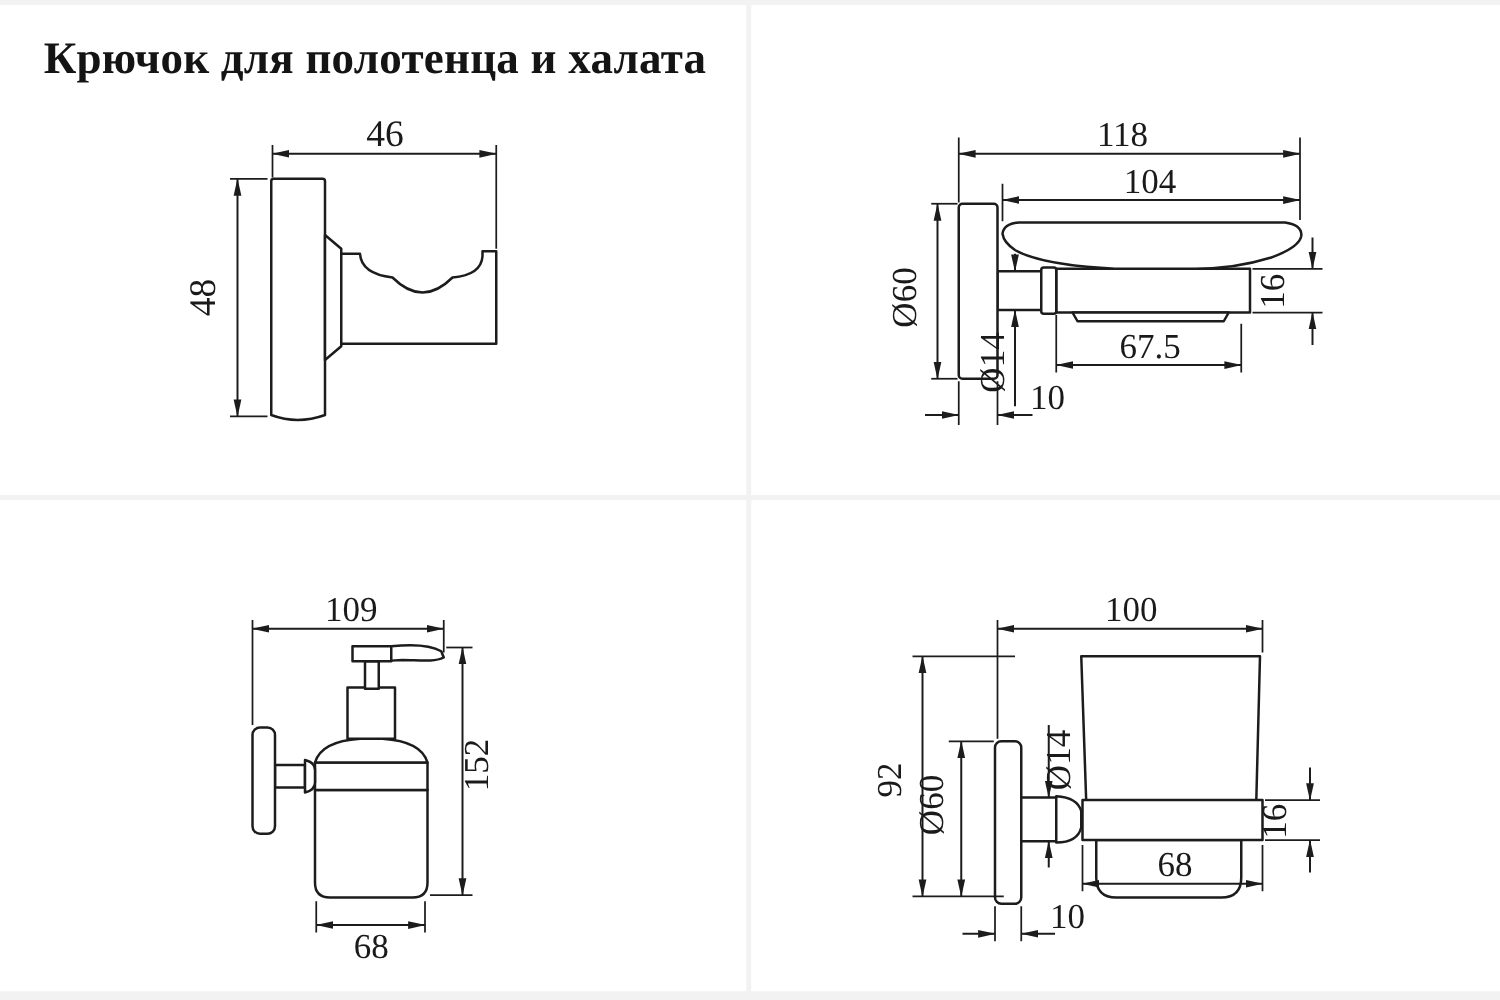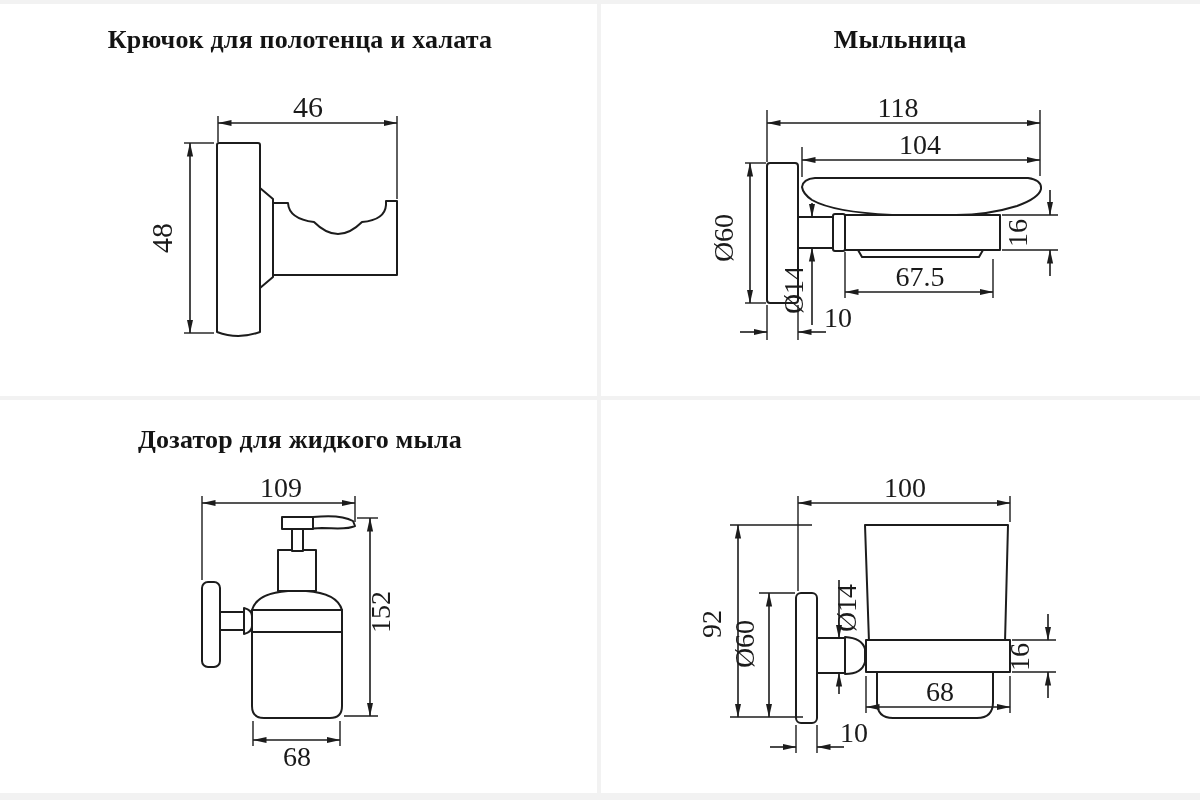--- a/index.html
+++ b/index.html
@@ -7,21 +7,21 @@
           font-family:"Liberation Serif",serif;color:#1a1a1a;}
   .edge{position:absolute;left:0;width:1200px;background:#f2f2f2;}
   .edge.top{top:0;height:4px;}
   .edge.bottom{top:793px;height:7px;}
   .divider-v{position:absolute;top:0;left:597px;width:4px;height:800px;background:#f2f2f2;}
   .divider-h{position:absolute;top:396px;left:0;width:1200px;height:4px;background:#f2f2f2;}
   .quad{position:absolute;width:600px;height:400px;}
   .quad.q1{left:0;top:0;}  .quad.q2{left:600px;top:0;}
   .quad.q3{left:0;top:400px;} .quad.q4{left:600px;top:400px;}
   .quad h2{position:absolute;top:25px;left:0;width:100%;margin:0;text-align:center;
-           font-size:26px;font-weight:bold;color:#141414;letter-spacing:0.2px;}
+           font-size:36px;font-weight:bold;color:#141414;letter-spacing:0.2px;}
   svg{position:absolute;left:0;top:0;}
   .shape{fill:#ffffff;stroke:#1c1c1c;stroke-width:2;stroke-linejoin:round;}
   .dimline{stroke:#1c1c1c;stroke-width:1.6;fill:none;}
   .extline{stroke:#1c1c1c;stroke-width:1.4;fill:none;}
   .dimtext{font-family:"Liberation Serif",serif;font-size:28px;fill:#1a1a1a;}
   .q1 .dimtext{font-size:30px;}
 </style>
 </head>
 <body>
 
@@ -53,21 +53,20 @@
       <g>
         <line class="extline" x1="184" y1="143" x2="214" y2="143"></line>
         <line class="extline" x1="184" y1="333" x2="214" y2="333"></line>
         <line class="dimline" x1="190" y1="143" x2="190" y2="333" marker-start="url(#arr)" marker-end="url(#arr)"></line>
         <text class="dimtext" transform="translate(172,238) rotate(-90)" text-anchor="middle">48</text>
       </g>
     </svg>
   </section>
 
   <section class="quad q2">
-    <h2>Мыльница</h2>
     <svg width="600" height="400" viewBox="0 0 600 400">
       <g>
         <rect class="shape" x="245" y="215" width="155" height="35"></rect>
         <path class="shape" d="M258,250 L383,250 L379,257 L262,257 Z"></path>
         <path class="shape" d="M202,187 Q203,179 215,178 L428,178 Q442,180 441,189 Q439,198 417,206 Q388,215 356,215 L292,215 Q233,212 212,200 Q203,194 202,187 Z"></path>
         <rect class="shape" x="198" y="217" width="35" height="31"></rect>
         <rect class="shape" x="233" y="214" width="12" height="37" rx="2"></rect>
         <rect class="shape" x="167" y="163" width="31" height="140" rx="3"></rect>
       </g>
       <g>
@@ -109,21 +108,20 @@
         <line class="extline" x1="167" y1="305" x2="167" y2="340"></line>
         <line class="extline" x1="198" y1="305" x2="198" y2="340"></line>
         <line class="dimline" x1="140" y1="332" x2="167" y2="332" marker-end="url(#arr)"></line>
         <line class="dimline" x1="198" y1="332" x2="226" y2="332" marker-start="url(#arr)"></line>
         <text class="dimtext" x="238" y="327" text-anchor="middle">10</text>
       </g>
     </svg>
   </section>
 
   <section class="quad q3">
-    <h2>Дозатор для жидкого мыла</h2>
     <svg width="600" height="400" viewBox="0 0 600 400">
       <g>
         <path class="shape" d="M252,232 L342,232 L342,306 Q342,318 330,318 L264,318 Q252,318 252,306 Z"></path>
         <rect class="shape" x="252" y="210" width="90" height="22"></rect>
         <path class="shape" d="M252,210 Q257,193 288,191 L306,191 Q337,193 342,210 Z"></path>
         <rect class="shape" x="278" y="150" width="38" height="41"></rect>
         <rect class="shape" x="292" y="129" width="11" height="22"></rect>
         <rect class="shape" x="282" y="117" width="31" height="12"></rect>
         <path class="shape" d="M313,117 C332,115 346,117 353,121 L355,126 C347,130 334,128 322,128 L313,128.5 Z"></path>
         <rect class="shape" x="220" y="212" width="24" height="18"></rect>

